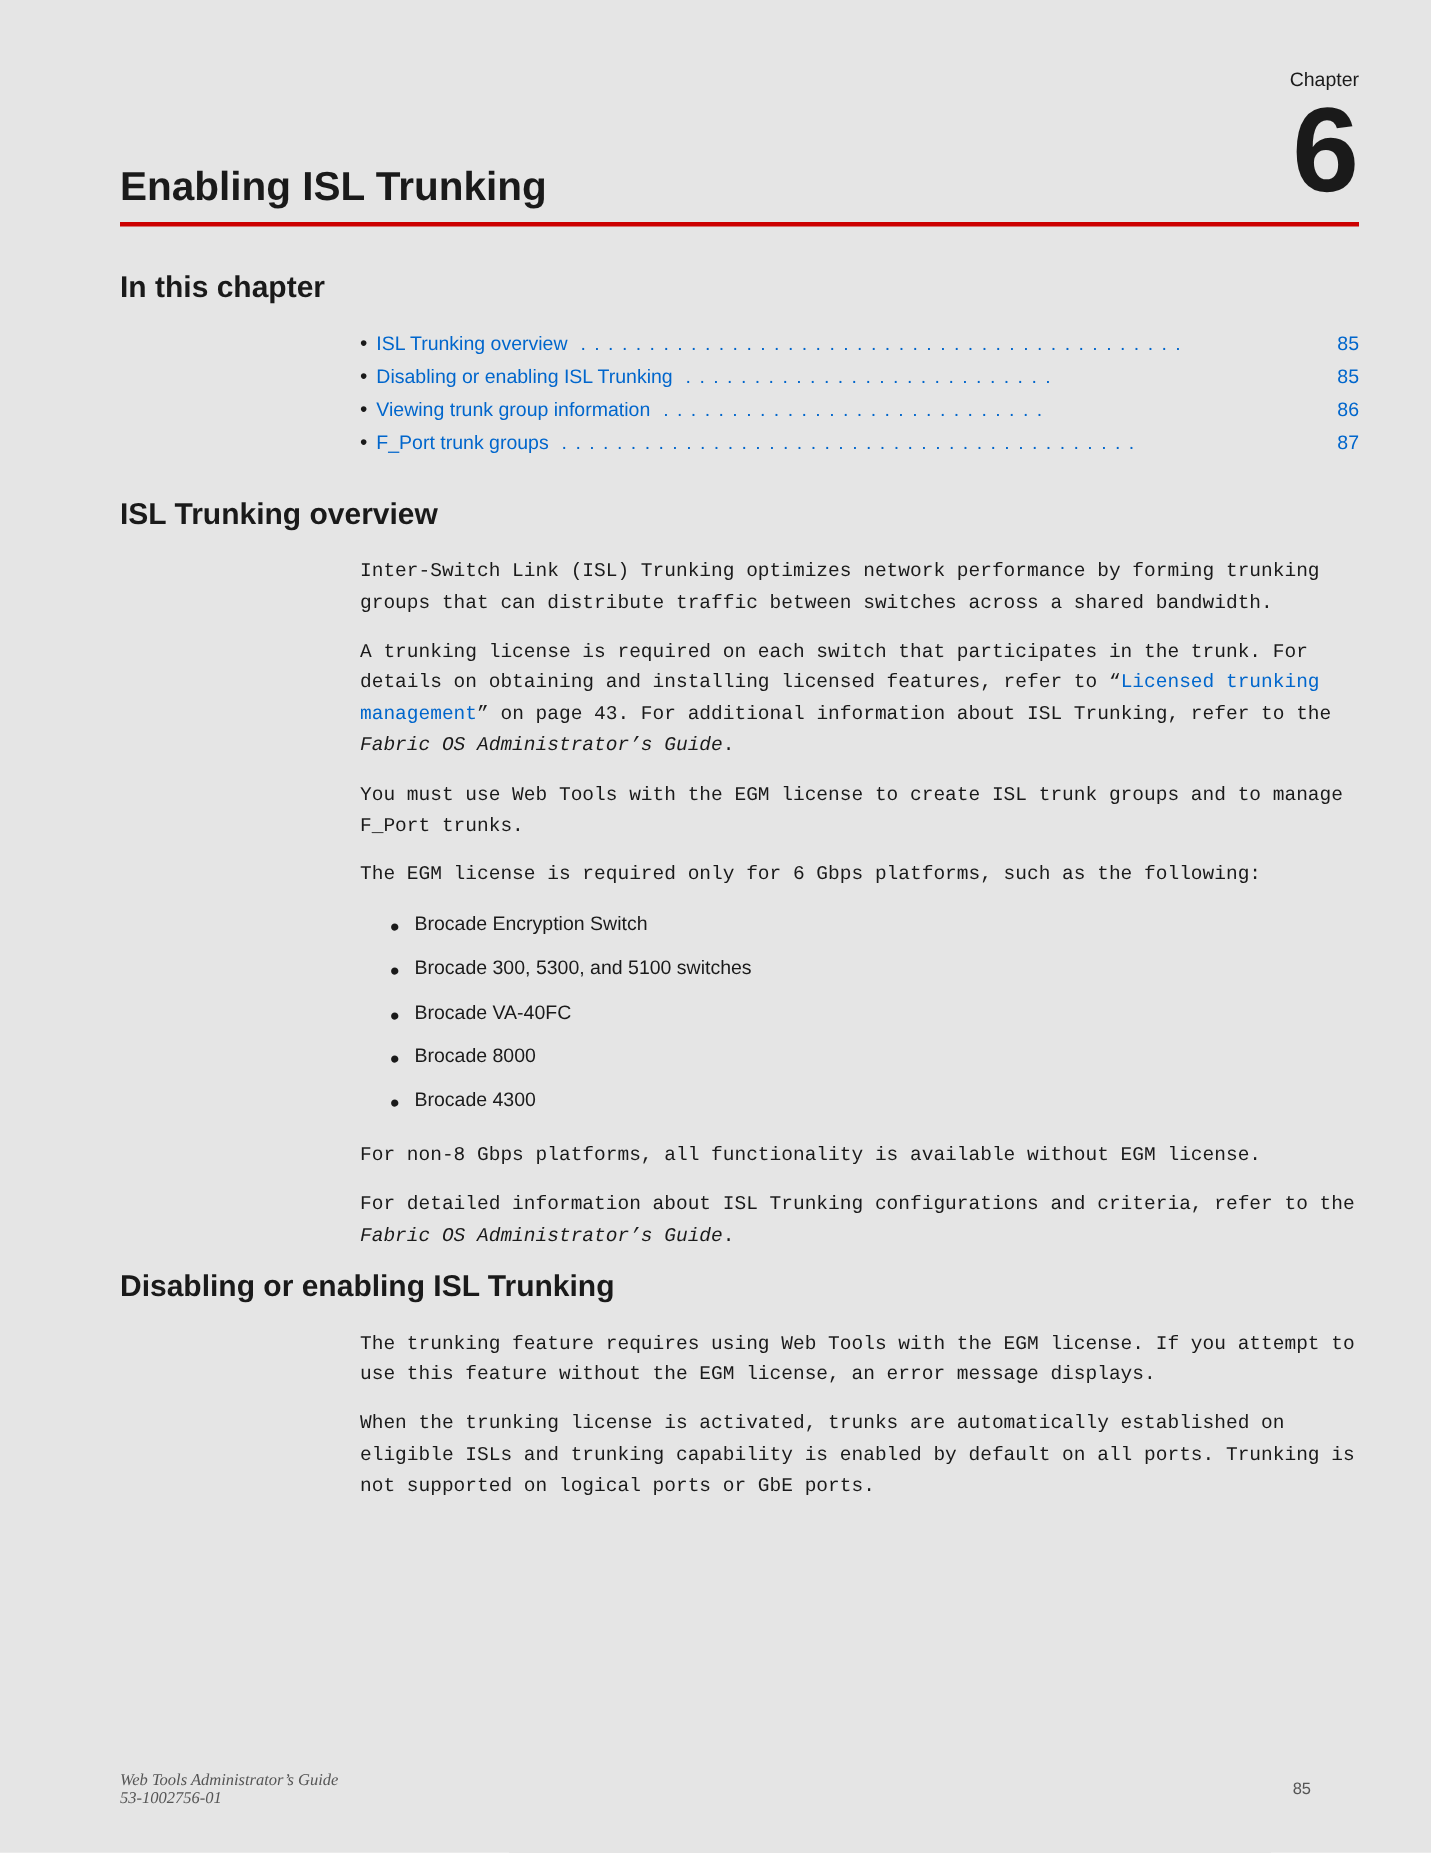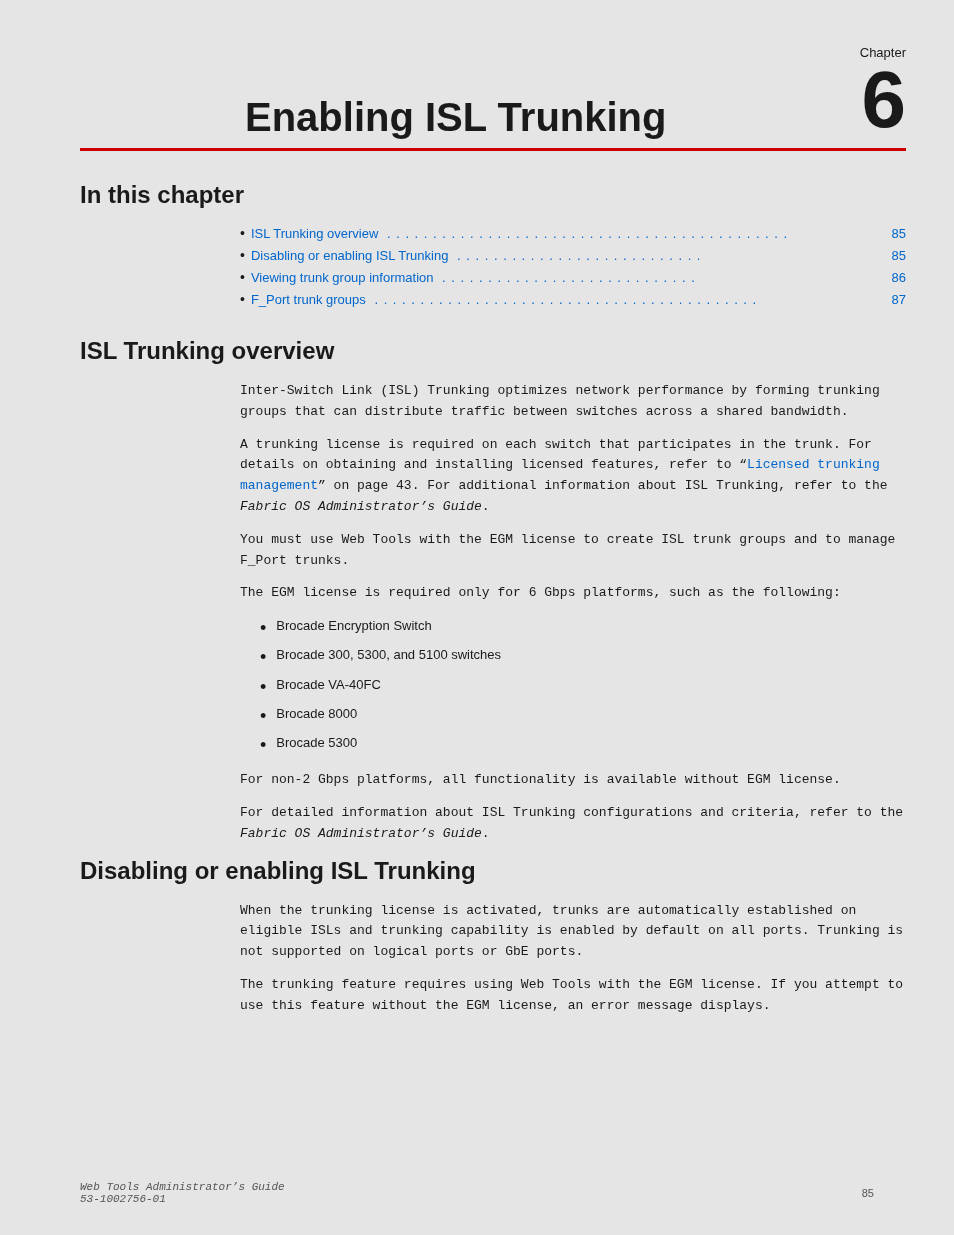--- a/index.html
+++ b/index.html
@@ -29,26 +29,25 @@
       font-family: Arial, sans-serif;
       font-size: 13px;
       color: #1a1a1a;
       text-align: right;
       flex: 1;
       padding-top: 5px;
     }
 
     .page-title {
       font-family: Arial, sans-serif;
-      font-size: 40px;
+      font-size: 27px;
       font-weight: bold;
       color: #1a1a1a;
       margin-bottom: 0;
       flex: 3;
-      text-align: center;
     }
 
     .chapter-number {
       font-family: Arial, sans-serif;
       font-size: 80px;
       font-weight: bold;
       color: #1a1a1a;
       line-height: 1;
       margin-left: 30px;
     }
@@ -62,21 +61,21 @@
 
     .red-rule {
       height: 3px;
       background: #cc0000;
       margin-bottom: 30px;
       margin-top: 4px;
     }
 
     .section-heading {
       font-family: Arial, sans-serif;
-      font-size: 24px;
+      font-size: 20px;
       font-weight: bold;
       color: #1a1a1a;
       margin-bottom: 16px;
       margin-top: 10px;
     }
 
     .toc-container {
       margin-left: 160px;
       margin-bottom: 30px;
     }
@@ -153,21 +152,21 @@
       bottom: 30px;
       left: 80px;
       right: 80px;
       display: flex;
       justify-content: space-between;
       align-items: center;
       border-top: none;
     }
 
     .footer-left {
-      font-family: Liberation Mono, monospace;
+      font-family: Liberation Serif, serif;
       font-size: 11px;
       color: #555555;
       font-style: italic;
     }
 
     .footer-right {
       font-family: Arial, sans-serif;
       font-size: 11px;
       color: #555555;
     }
@@ -255,37 +254,37 @@
       <div class="bullet-item">
         <span class="bullet-dot">•</span>
         <span>Brocade VA-40FC</span>
       </div>
       <div class="bullet-item">
         <span class="bullet-dot">•</span>
         <span>Brocade 8000</span>
       </div>
       <div class="bullet-item">
         <span class="bullet-dot">•</span>
-        <span>Brocade 5300</span>
-      </div>
-    </div>
-
-    <p class="body-text">For non-2 Gbps platforms, all functionality is available without EGM license.</p>
+        <span>Brocade 4300</span>
+      </div>
+    </div>
+
+    <p class="body-text">For non-8 Gbps platforms, all functionality is available without EGM license.</p>
 
     <p class="body-text">
       <span>For detailed information about ISL Trunking configurations and criteria, refer to the </span><em>Fabric OS Administrator’s Guide</em><span>.</span>
     </p>
   </div>
 
   <div>
     <div class="section-heading">Disabling or enabling ISL Trunking</div>
 
+    <p class="body-text">The trunking feature requires using Web Tools with the EGM license. If you attempt to use this feature without the EGM license, an error message displays.</p>
+
     <p class="body-text">When the trunking license is activated, trunks are automatically established on eligible ISLs and trunking capability is enabled by default on all ports. Trunking is not supported on logical ports or GbE ports.</p>
-
-    <p class="body-text">The trunking feature requires using Web Tools with the EGM license. If you attempt to use this feature without the EGM license, an error message displays.</p>
 
   </div>
 
   <div class="footer">
     <div class="footer-left">
       <div>Web Tools Administrator’s Guide</div>
       <div>53-1002756-01</div>
     </div>
     <div class="footer-right">85</div>
   </div>

